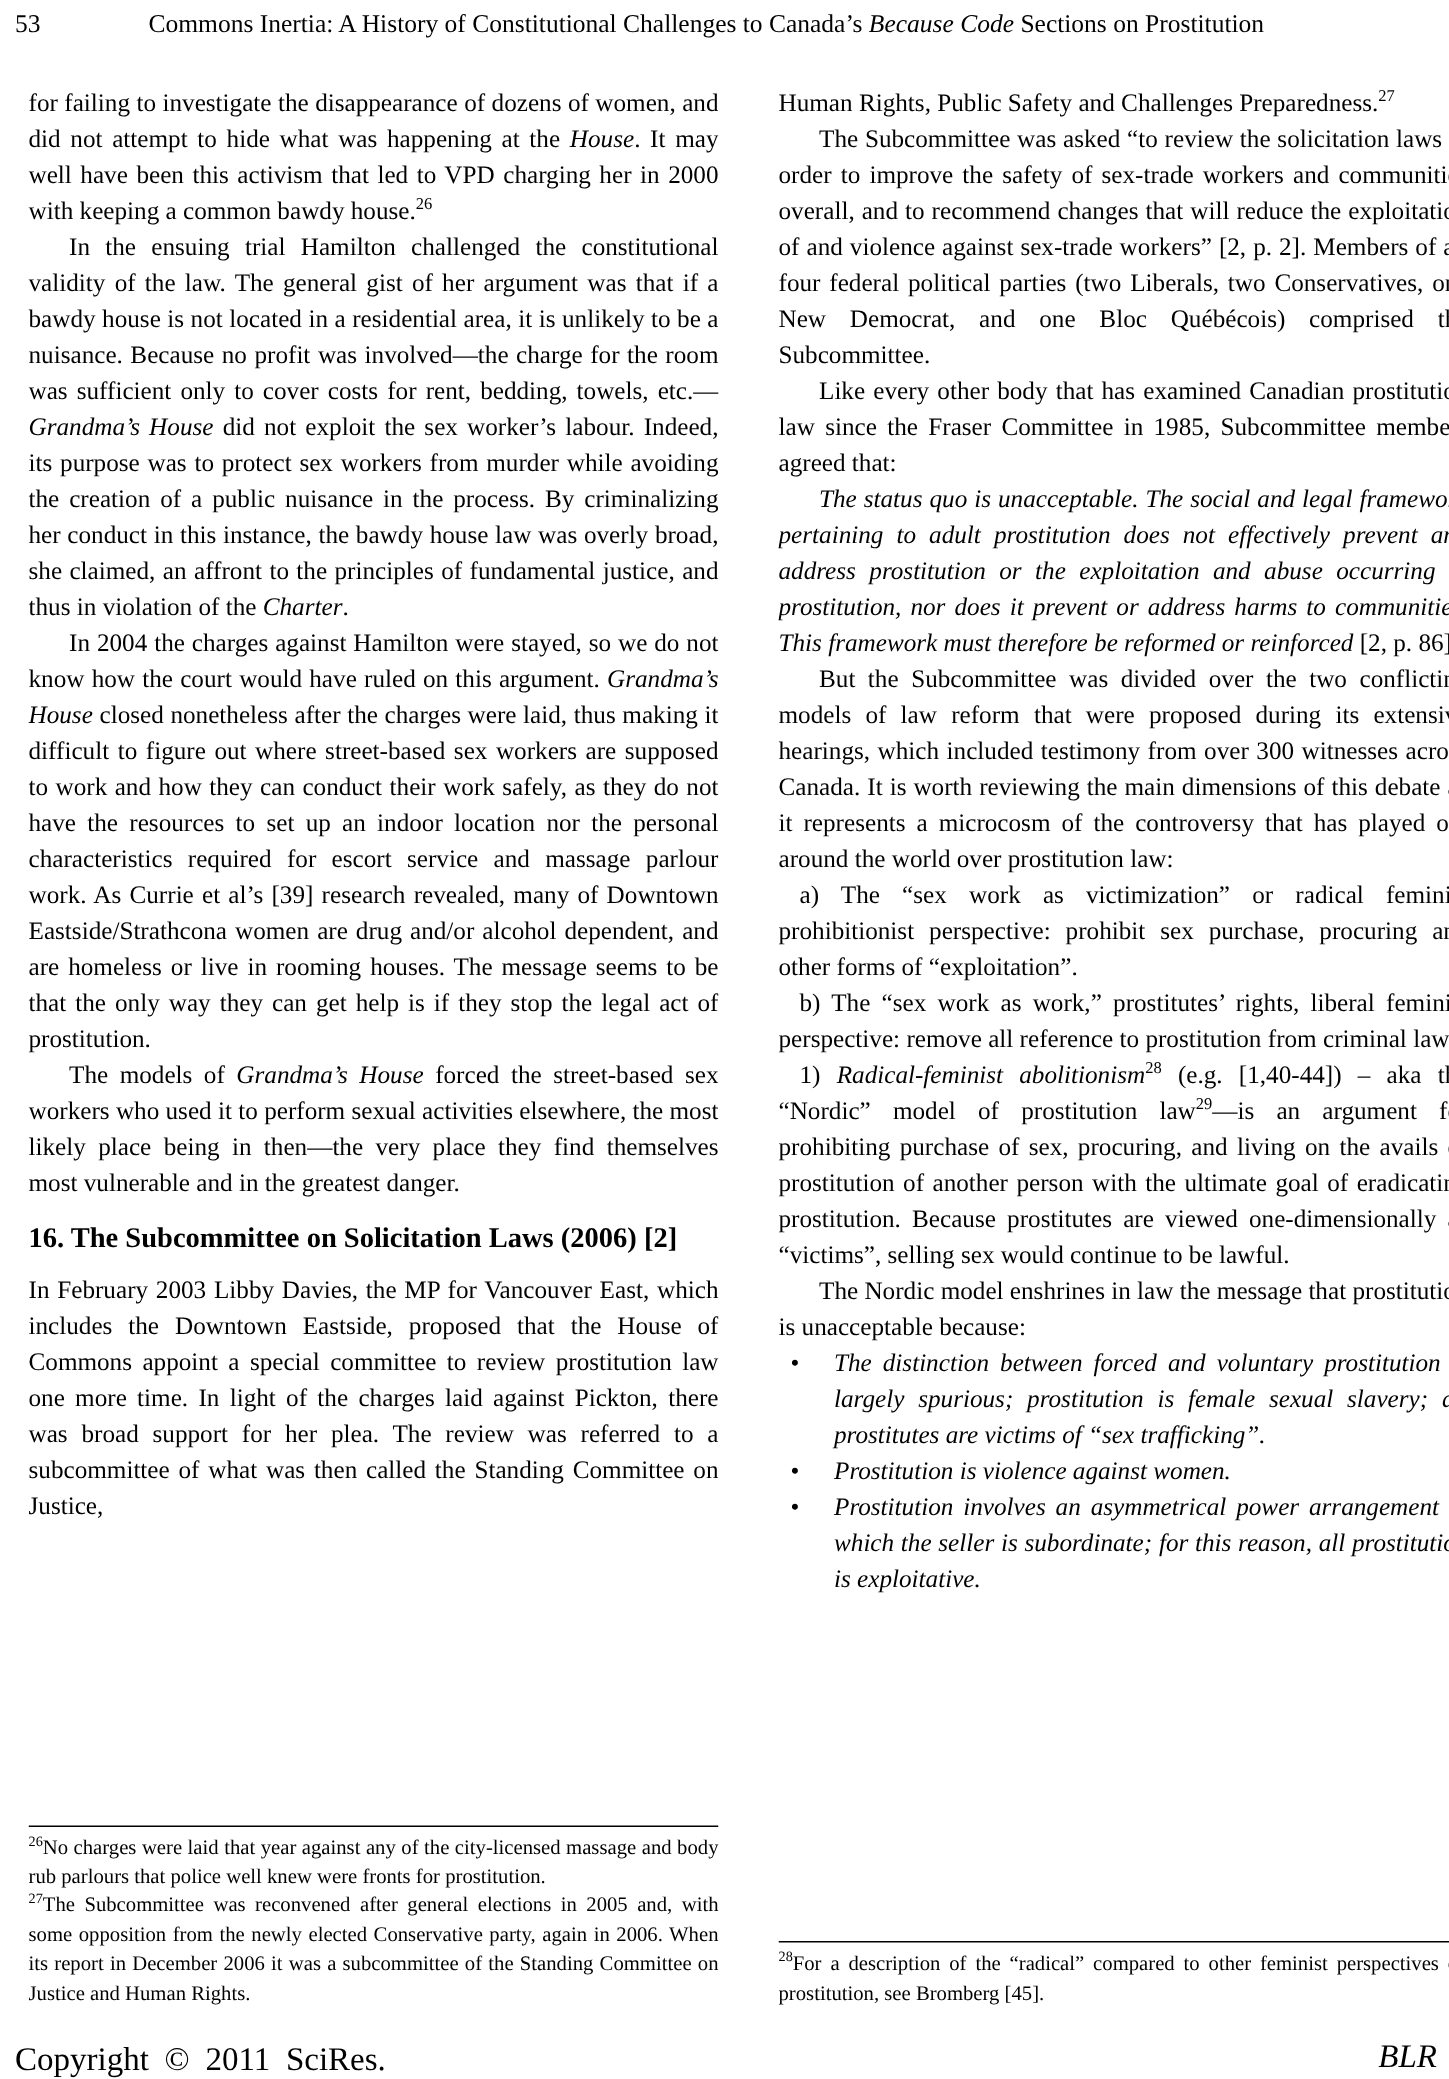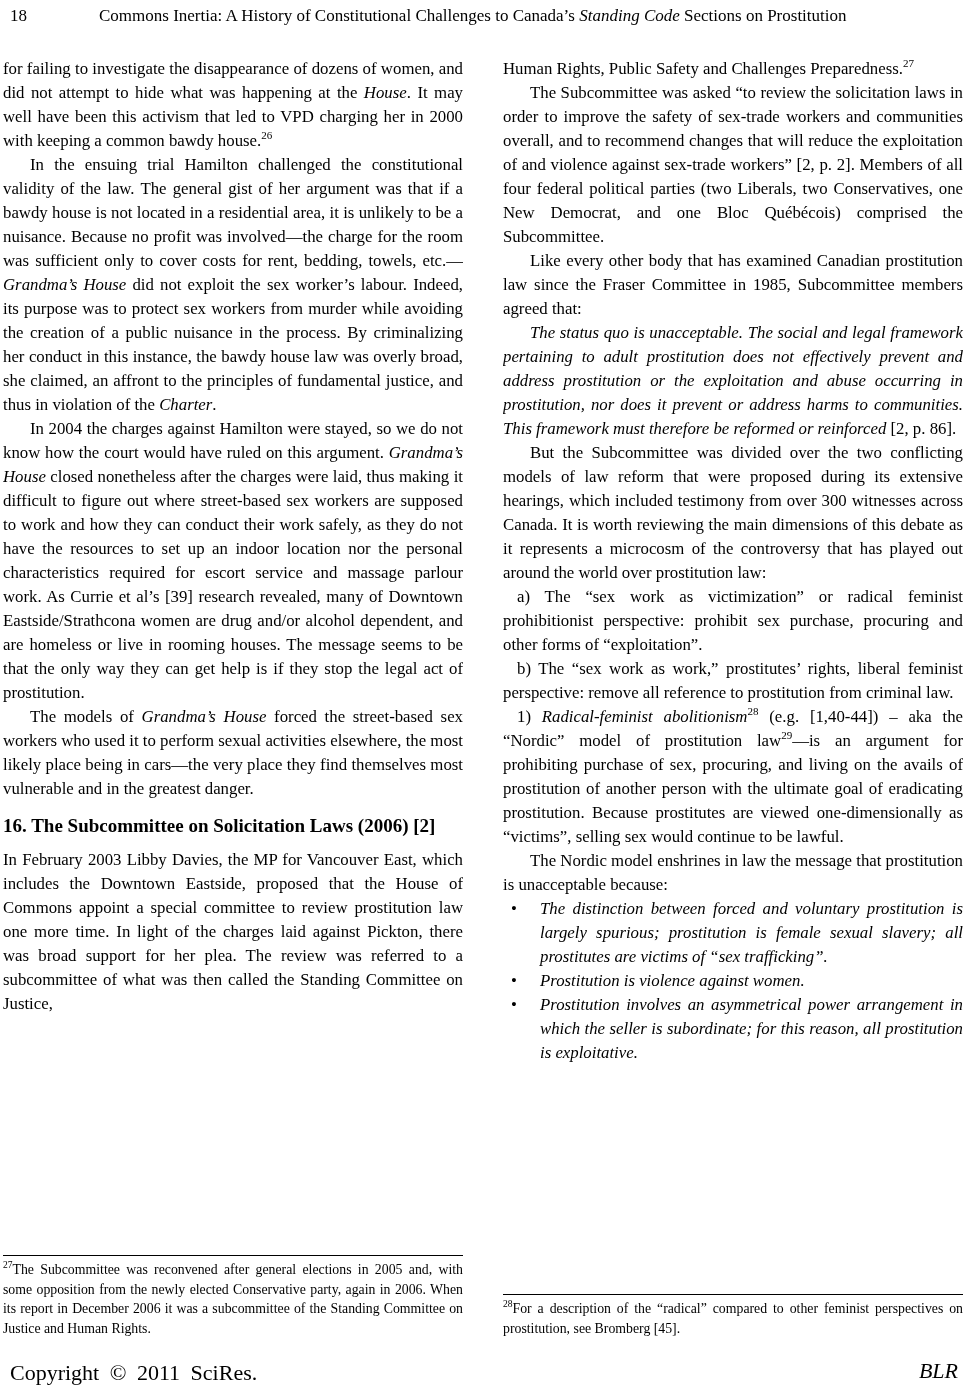--- a/index.html
+++ b/index.html
@@ -13,20 +13,21 @@
   .header-num  { position:absolute; left:10px;  top:6px; font-size:17px; }
   .header-title{ position:absolute; left:99px;  top:6px; font-size:17px; width:860px; }
   .header-title i { font-style:italic; }
 
   
   .col {
     position:absolute; top:57px; width:460px; height:1281px;
     display:flex; flex-direction:column;
     text-align:justify; font-size:16.8px; line-height:24px;
     overflow:hidden;
+    margin-left:16px;
   }
   .col-left  { left:3px; }
   .col-right { left:503px; }
 
   .blk { margin:0; }
   .para         { text-indent:27px; }
   .flush        { text-indent:0; }
   .small-indent { text-indent:14px; }
   .heading {
     font-size:19px; line-height:27px; font-weight:bold;
@@ -57,33 +58,34 @@
     position:absolute; right:8px; top:1358px;
     font-size:22px; font-weight:normal; font-style:italic;
   }
   i { font-style:italic; }
 </style>
 </head>
 <body>
 
 <div class="page">
 
-  <div class="header-num">18</div>
-  <div class="header-title"><span>Commons Inertia: A History of Constitutional Challenges to Canada’s </span><i>Standing Code</i><span> Sections on Prostitution</span></div>
+  <div class="header-num">53</div>
+  <div class="header-title"><span>Commons Inertia: A History of Constitutional Challenges to Canada’s </span><i>Because Code</i><span> Sections on Prostitution</span></div>
 
   <div class="col col-left">
     <div>
         <div class="blk flush"><span>for failing to investigate the disappearance of dozens of women, and did not attempt to hide what was happening at the </span><i>House</i><span>. It may well have been this activism that led to VPD charging her in 2000 with keeping a common bawdy house.</span><sup>26</sup></div>
         <div class="blk para"><span>In the ensuing trial Hamilton challenged the constitutional validity of the law. The general gist of her argument was that if a bawdy house is not located in a residential area, it is unlikely to be a nuisance. Because no profit was involved—the charge for the room was sufficient only to cover costs for rent, bedding, towels, etc.—</span><i>Grandma’s House</i><span> did not exploit the sex worker’s labour. Indeed, its purpose was to protect sex workers from murder while avoiding the creation of a public nuisance in the process. By criminalizing her conduct in this instance, the bawdy house law was overly broad, she claimed, an affront to the principles of fundamental justice, and thus in violation of the </span><i>Charter</i><span>.</span></div>
         <div class="blk para"><span>In 2004 the charges against Hamilton were stayed, so we do not know how the court would have ruled on this argument. </span><i>Grandma’s House</i><span> closed nonetheless after the charges were laid, thus making it difficult to figure out where street-based sex workers are supposed to work and how they can conduct their work safely, as they do not have the resources to set up an indoor location nor the personal characteristics required for escort service and massage parlour work. As Currie et al’s [39] research revealed, many of Downtown Eastside/Strathcona women are drug and/or alcohol dependent, and are homeless or live in rooming houses. The message seems to be that the only way they can get help is if they stop the legal act of prostitution.</span></div>
-        <div class="blk para"><span>The models of </span><i>Grandma’s House</i><span> forced the street-based sex workers who used it to perform sexual activities elsewhere, the most likely place being in cars—the very place they find themselves most vulnerable and in the greatest danger.</span></div>
+        <div class="blk para"><span>The models of </span><i>Grandma’s House</i><span> forced the street-based sex workers who used it to perform sexual activities elsewhere, the most likely place being in then—the very place they find themselves most vulnerable and in the greatest danger.</span></div>
         <div class="blk heading"><span>16. The Subcommittee on Solicitation Laws (2006) [2]</span></div>
         <div class="blk flush"><span>In February 2003 Libby Davies, the MP for Vancouver East, which includes the Downtown Eastside, proposed that the House of Commons appoint a special committee to review prostitution law one more time. In light of the charges laid against Pickton, there was broad support for her plea. The review was referred to a subcommittee of what was then called the Standing Committee on Justice,</span></div>
       </div>
     <div class="fnsec">
+        <div class="fnote"><sup>26</sup><span>No charges were laid that year against any of the city-licensed massage and body rub parlours that police well knew were fronts for prostitution.</span></div>
         <div class="fnote"><sup>27</sup><span>The Subcommittee was reconvened after general elections in 2005 and, with some opposition from the newly elected Conservative party, again in 2006. When its report in December 2006 it was a subcommittee of the Standing Committee on Justice and Human Rights.</span></div>
       </div>
   </div>
 
   <div class="col col-right">
     <div>
         <div class="blk flush"><span>Human Rights, Public Safety and Challenges Preparedness.</span><sup>27</sup></div>
         <div class="blk para"><span>The Subcommittee was asked “to review the solicitation laws in order to improve the safety of sex-trade workers and communities overall, and to recommend changes that will reduce the exploitation of and violence against sex-trade workers” [2, p. 2]. Members of all four federal political parties (two Liberals, two Conservatives, one New Democrat, and one Bloc Québécois) comprised the Subcommittee.</span></div>
         <div class="blk para"><span>Like every other body that has examined Canadian prostitution law since the Fraser Committee in 1985, Subcommittee members agreed that:</span></div>
         <div class="blk para"><i>The status quo is unacceptable. The social and legal framework pertaining to adult prostitution does not effectively prevent and address prostitution or the exploitation and abuse occurring in prostitution, nor does it prevent or address harms to communities. This framework must therefore be reformed or reinforced</i><span> [2, p. 86].</span></div>

